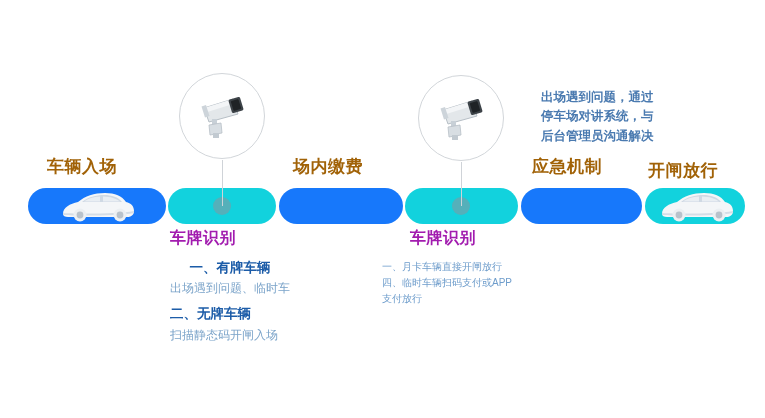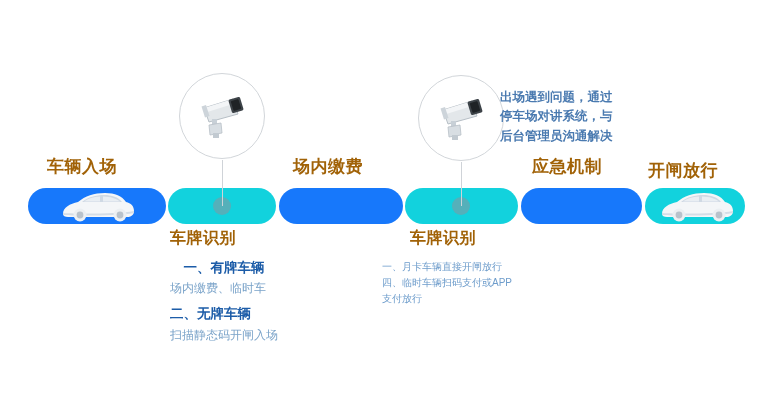--- a/index.html
+++ b/index.html
@@ -16,21 +16,21 @@
   .seg{position:absolute;height:36px;top:188px;border-radius:18px;}
   .seg.blue{background:#1778fb;}
   .seg.cyan{background:#12d2dd;}
 
   .dot{position:absolute;width:18px;height:18px;border-radius:50%;
        background:rgba(140,148,156,.55);top:197px;}
 
   
   .toplabel{position:absolute;font-size:17px;font-weight:700;color:#a16207;
             letter-spacing:.5px;white-space:nowrap;}
-  .botlabel{position:absolute;font-size:16px;font-weight:700;color:#a16207;
+  .botlabel{position:absolute;font-size:16px;font-weight:700;color:#a21caf;
             letter-spacing:.5px;white-space:nowrap;}
 
   
   .cambadge{position:absolute;width:86px;height:86px;border-radius:50%;
             border:1px solid #d2d6da;background:#fff;box-sizing:border-box;}
   .camline{position:absolute;width:1px;background:#cfd3d8;}
 
   
   .note{position:absolute;font-size:12.5px;line-height:1.55;color:#4a7ab0;
         font-weight:700;white-space:pre-line;}
@@ -120,27 +120,27 @@
       <path d="M7 16 L36 7 L37.5 11.5 L8.8 20.6 Z" fill="#f3f5f7"></path>
       <rect x="33" y="6" width="12" height="14" rx="1.5" transform="rotate(-17 39 13)" fill="#3d4348"></rect>
       <rect x="35" y="8" width="8" height="10" rx="1" transform="rotate(-17 39 13)" fill="#1f2326"></rect>
       <path d="M4.5 14.5 L9 13 L12.5 24 L8 25.5 Z" fill="#cdd4da"></path>
       <rect x="15" y="27" width="5" height="8" fill="#c8d0d7"></rect>
       <path d="M12 33 L24 31 L25 41 L13 43 Z" fill="#d8dee3" stroke="#b7bfc6" stroke-width=".8"></path>
       <rect x="16" y="41" width="6" height="5" fill="#c2cad1"></rect>
     </svg>
   </div>
 
-  <div class="note" style="left:500px;top:88px;">出场遇到问题，通过
+  <div class="note" style="left:541px;top:88px;">出场遇到问题，通过
 停车场对讲系统，与
 后台管理员沟通解决</div>
 
   <div class="list list-left" style="left:170px;top:258px;">
     <div class="li-head" style="margin-top:0;text-align:center;">一、有牌车辆</div>
-    <div class="li-sub">场内缴费、临时车</div>
+    <div class="li-sub">出场遇到问题、临时车</div>
     <div class="li-head">二、无牌车辆</div>
     <div class="li-sub">扫描静态码开闸入场</div>
   </div>
 
   <div class="list list-right" style="left:382px;top:259px;">
     <div class="li-row">一、月卡车辆直接开闸放行</div>
     <div class="li-row">四、临时车辆扫码支付或APP
 支付放行</div>
   </div>
 

